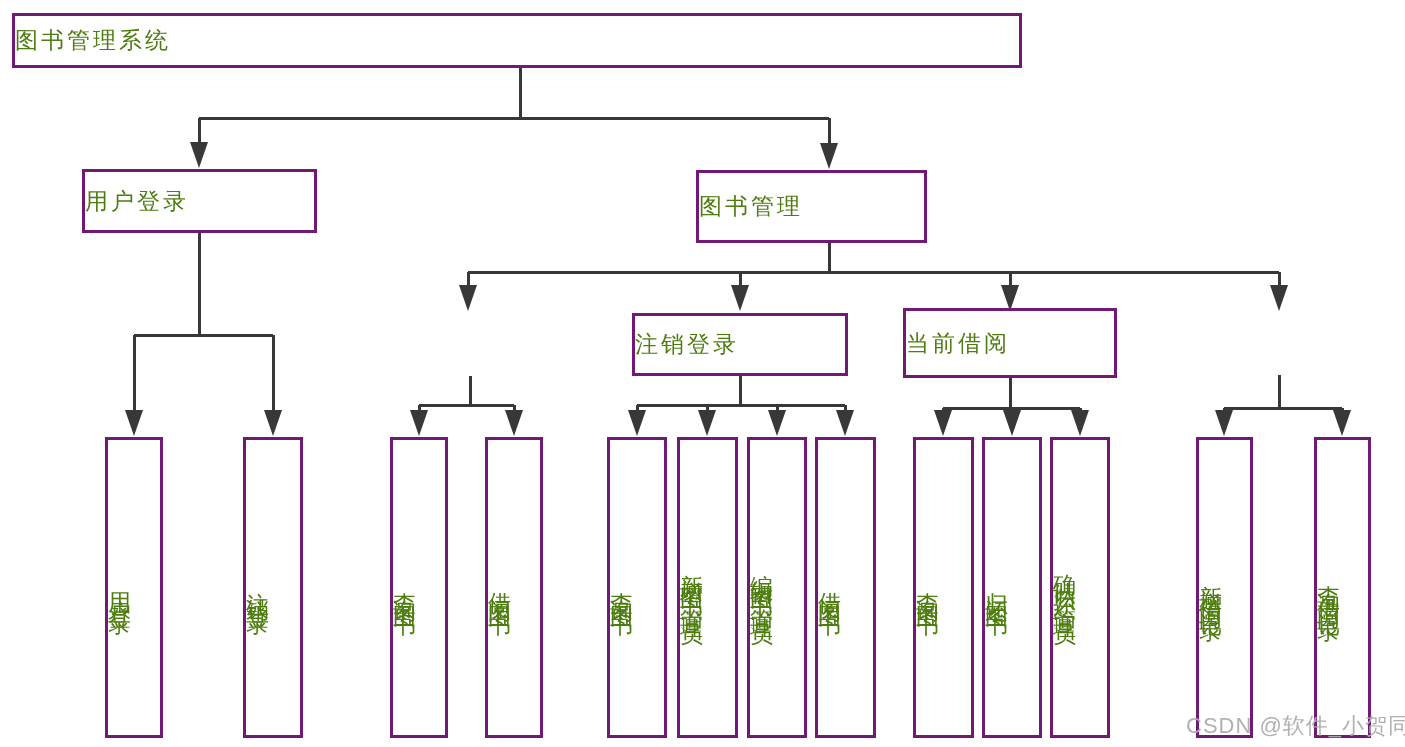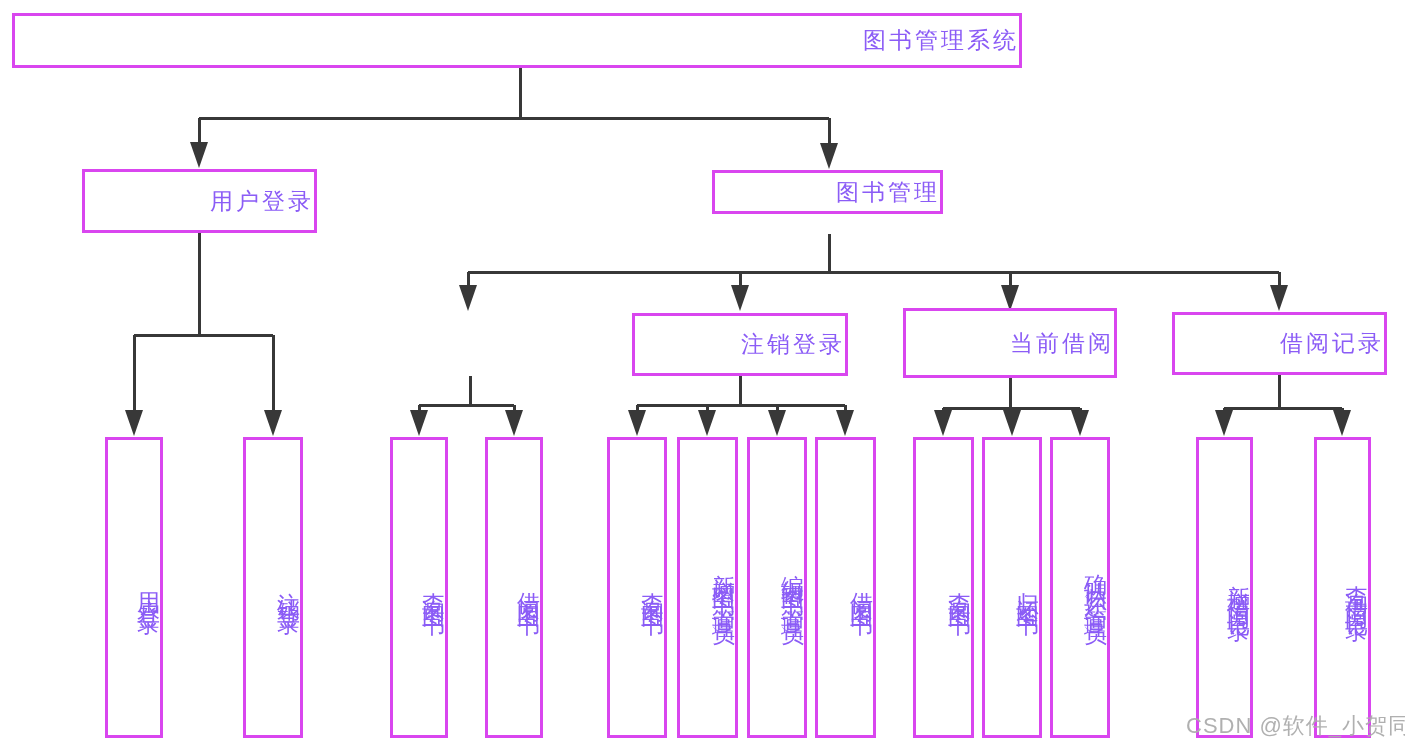--- a/index.html
+++ b/index.html
@@ -7,26 +7,26 @@
     position:relative;
     width:1405px;height:747px;
     background:#ffffff;
     font-family:"Liberation Sans","DejaVu Sans",sans-serif;
     overflow:hidden;
   }
   #connectors{position:absolute;left:0;top:0;width:1405px;height:747px;}
   .box{
     position:absolute;
     box-sizing:border-box;
-    border:3px solid #d946ef;
+    border:3px solid #701a75;
     background:#ffffff;
     display:flex;
     align-items:center;
-    justify-content:flex-end;
-    color:#8b5cf6;
+    justify-content:flex-start;
+    color:#4d7c0f;
   }
   .hbox .lbl{
     font-size:23px;
     letter-spacing:3px;
     white-space:nowrap;
   }
   .vbox .lbl{
     writing-mode:vertical-rl;
     text-orientation:mixed;
     font-size:23px;
@@ -88,32 +88,29 @@
     </g>
   </svg>
 
   <div class="box hbox" style="left:12px;top:13px;width:1010px;height:55px">
     <span class="lbl">图书管理系统</span>
   </div>
 
   <div class="box hbox" style="left:82px;top:169px;width:235px;height:64px">
     <span class="lbl">用户登录</span>
   </div>
-  <div class="box hbox" style="left:712px;top:170px;width:231px;height:44px">
+  <div class="box hbox" style="left:696px;top:170px;width:231px;height:73px">
     <span class="lbl">图书管理</span>
   </div>
 
   <div class="box hbox" style="left:632px;top:313px;width:216px;height:63px">
     <span class="lbl">注销登录</span>
   </div>
   <div class="box hbox" style="left:903px;top:308px;width:214px;height:70px">
     <span class="lbl">当前借阅</span>
-  </div>
-  <div class="box hbox" style="left:1172px;top:312px;width:215px;height:63px">
-    <span class="lbl">借阅记录</span>
   </div>
 
   <div class="box vbox" style="left:105px;top:437px;width:58px;height:301px">
     <span class="lbl">用户登录</span>
   </div>
   <div class="box vbox" style="left:243px;top:437px;width:60px;height:301px">
     <span class="lbl">注销登录</span>
   </div>
 
   <div class="box vbox" style="left:390px;top:437px;width:58px;height:301px">

